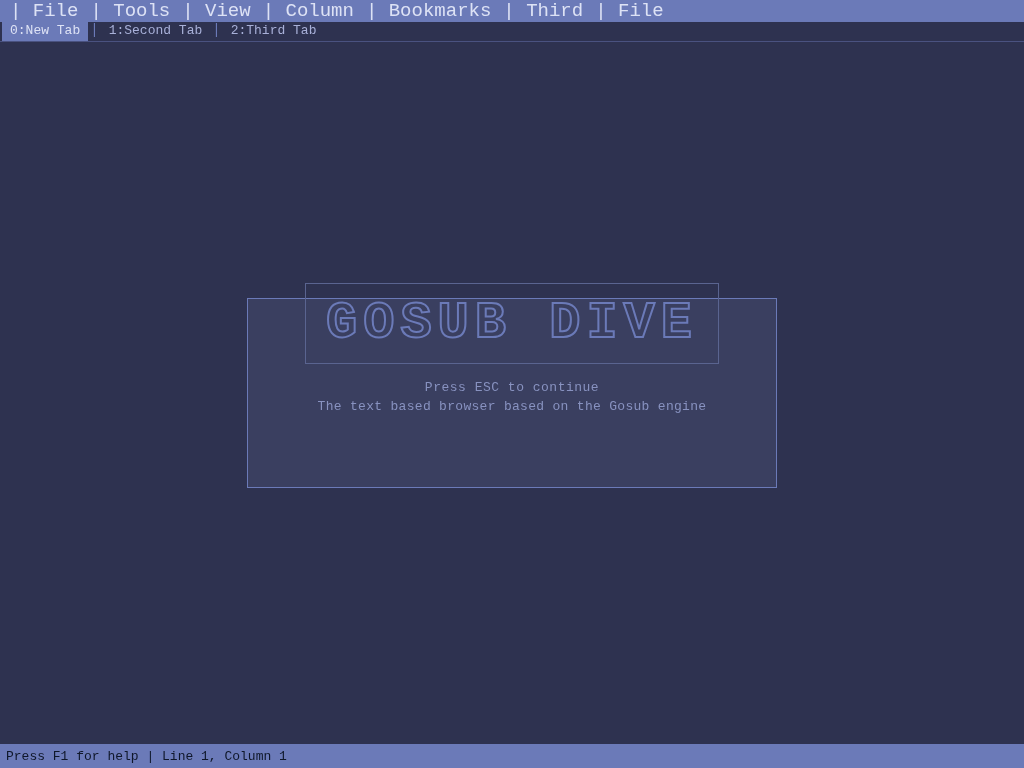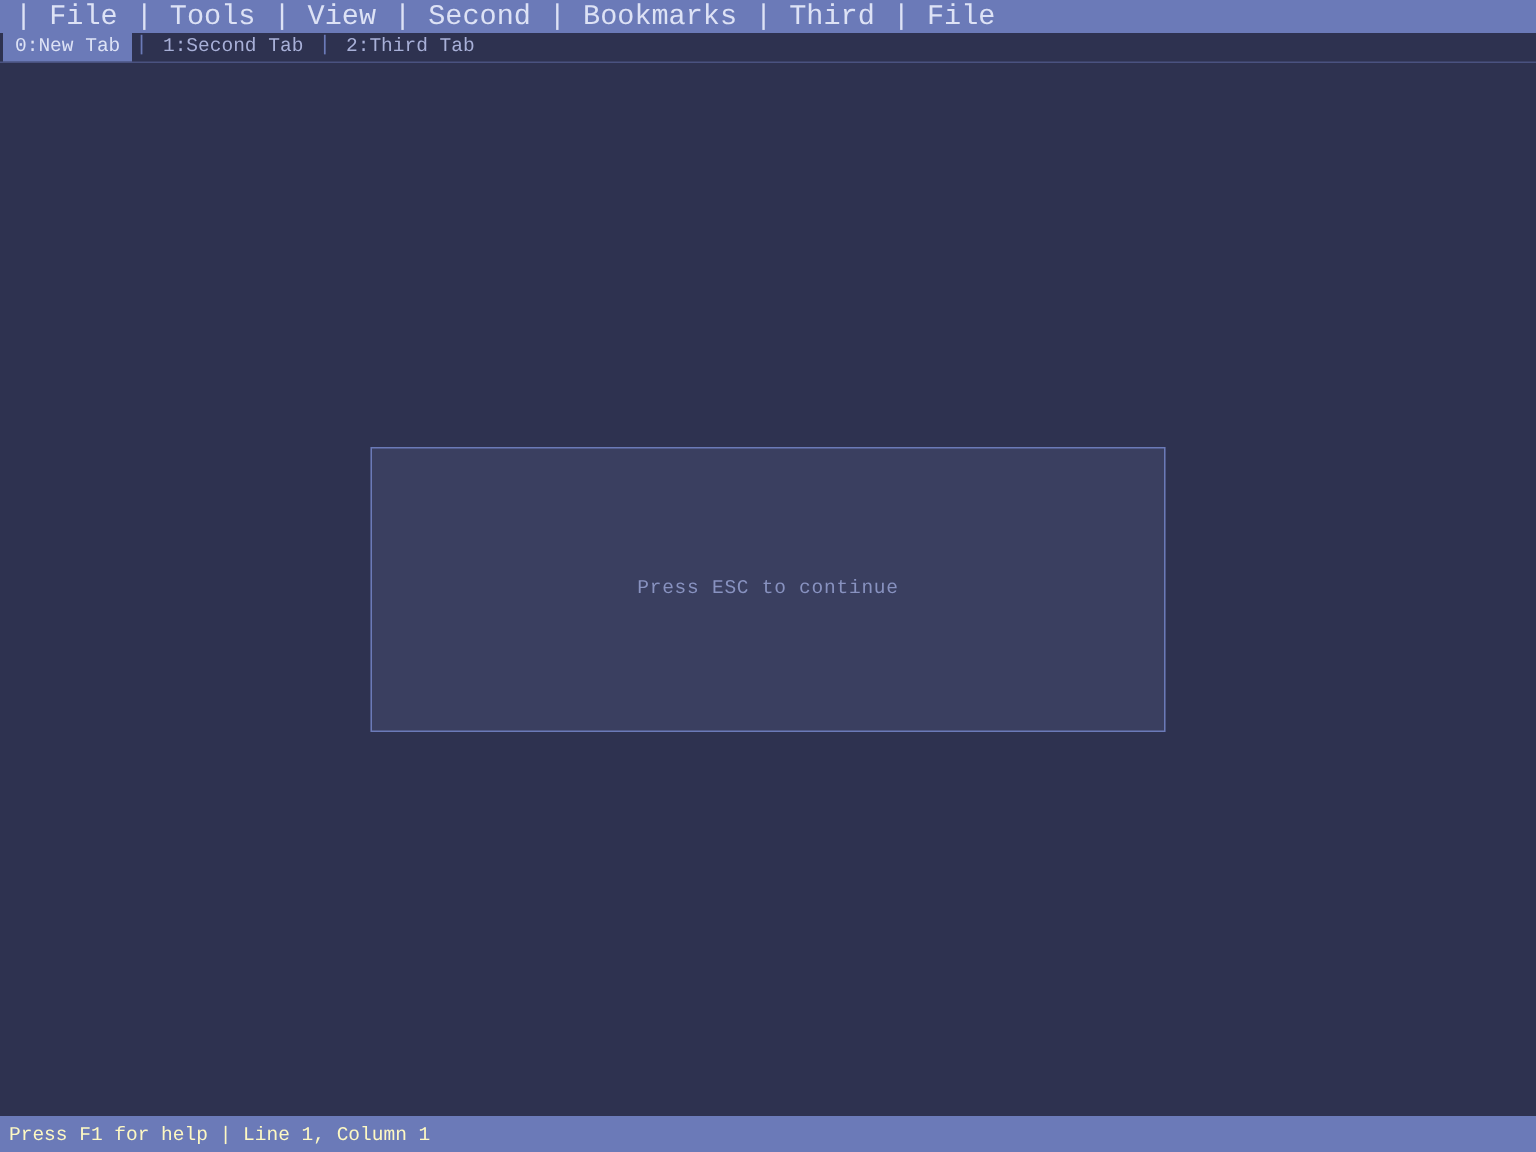--- a/index.html
+++ b/index.html
@@ -111,49 +111,66 @@
       position: absolute;
       bottom: 0;
       left: 0;
       width: 100%;
       height: 24px;
       background-color: #6b7ab8;
       display: flex;
       align-items: center;
       padding: 0 6px;
       font-size: 13px;
-      color: #fef9c3;
+      color: #0f172a;
     }
   </style>
 </head>
 <body>
 
 <div id="menu-bar">
   <div class="menu-items">
     <span class="menu-item">File</span>
     <span class="menu-item">Tools</span>
     <span class="menu-item">View</span>
-    <span class="menu-item">Second</span>
+    <span class="menu-item">Column</span>
     <span class="menu-item">Bookmarks</span>
     <span class="menu-item">Third</span>
     <span class="menu-item">File</span>
   </div>
 </div>
 
 <div id="tab-bar">
   <span class="tab active">0:New Tab</span>
   <span class="tab-separator">|</span>
   <span class="tab">1:Second Tab</span>
   <span class="tab-separator">|</span>
   <span class="tab">2:Third Tab</span>
 </div>
 
 <div id="main-content">
   <div id="splash-box">
 
+    <div style="width:100%; display:flex; align-items:center; justify-content:center; margin-bottom:16px; margin-top:-90px;">
+      <div style="
+        font-family: 'Courier New', monospace;
+        font-size: 52px;
+        font-weight: bold;
+        color: transparent;
+        -webkit-text-stroke: 2px #6b7ab8;
+        text-stroke: 2px #6b7ab8;
+        letter-spacing: 6px;
+        border: 1.5px solid #5a6490;
+        padding: 10px 20px;
+        background: transparent;
+        text-shadow: none;
+        position: relative;
+      ">GOSUB DIVE</div>
+    </div>
 
     <div id="splash-subtitle">Press ESC to continue</div>
+    <div id="splash-tagline">The text based browser based on the Gosub engine</div>
   </div>
 </div>
 
 <div id="status-bar">
   <span>Press F1 for help | Line 1, Column 1</span>
 </div>
 
 </body></html>

